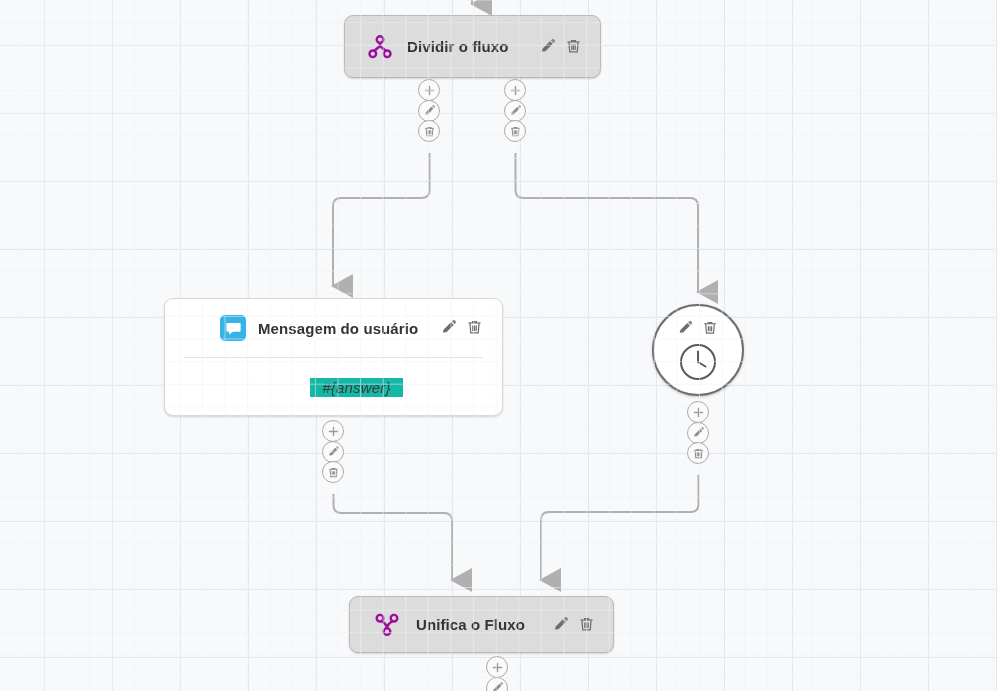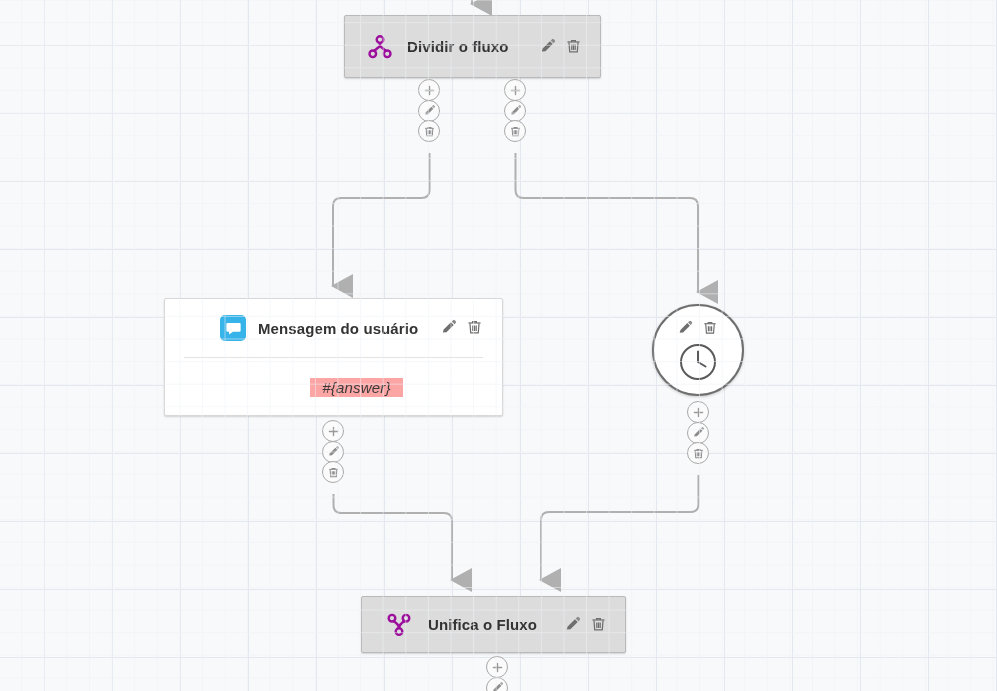--- a/index.html
+++ b/index.html
@@ -47,21 +47,21 @@
   }
 
   
   .node {
     position: absolute;
     box-sizing: border-box;
     display: flex;
     align-items: center;
   }
   .card {
-    border-radius: 2px;
+    border-radius: 9px;
     box-shadow: 0 1px 2px rgba(0,0,0,.16);
     box-sizing: border-box;
   }
   .card-gray {
     background: #dcdcdc;
     border: 1px solid #b9b9b9;
   }
   .card-white {
     background: #ffffff;
     border: 1px solid #d8d8d8;
@@ -132,21 +132,21 @@
   .msg-body {
     display: flex;
     align-items: center;
     justify-content: center;
     height: 58px;
   }
   .var-chip {
     font-size: 15px;
     font-style: italic;
     color: #3a3a3a;
-    background: #fca5a5;
+    background: #14b8a6;
     padding: 1px 12px;
     letter-spacing: .2px;
     margin-left: 46px;
   }
 
   
   #node-delay {
     left: 652px;
     top: 304px;
     width: 92px;
@@ -413,21 +413,21 @@
           <g fill="none" stroke="#8d8d8d" stroke-width="1.1">
             <path d="M2.3 3.6 h9.4"></path>
             <path d="M5.4 3.6 v-1 h3.2 v1"></path>
             <path d="M3.4 4 l.6 7.6 h6 l.6 -7.6"></path>
             <path d="M5.6 5.6 v4.3 M7 5.6 v4.3 M8.4 5.6 v4.3"></path>
           </g>
         </svg>
     </div>
   </div>
 
-  <div class="node card card-gray" style="left:361px; top:596px; width:265px; height:57px;text-align:right;">
+  <div class="node card card-gray" style="left:349px; top:596px; width:265px; height:57px;text-align:right;">
     <div class="node-row" style="padding:0 18px 0 24px;">
       <span class="branch-icon" style="margin-right:16px;">
         <svg viewBox="0 0 26 26" width="26" height="26" xmlns="http://www.w3.org/2000/svg">
           <g stroke="#9c0f9c" stroke-width="2.4" fill="none">
             <path d="M6.6 8.6 Q 13 12 13 16.5 M19.4 8.6 Q 13 12 13 16.5"></path>
           </g>
           <circle cx="6" cy="6.2" r="3.3" fill="none" stroke="#9c0f9c" stroke-width="2.4"></circle>
           <circle cx="20" cy="6.2" r="3.3" fill="none" stroke="#9c0f9c" stroke-width="2.4"></circle>
           <circle cx="13" cy="19.6" r="3.3" fill="none" stroke="#9c0f9c" stroke-width="2.4"></circle>
         </svg>

